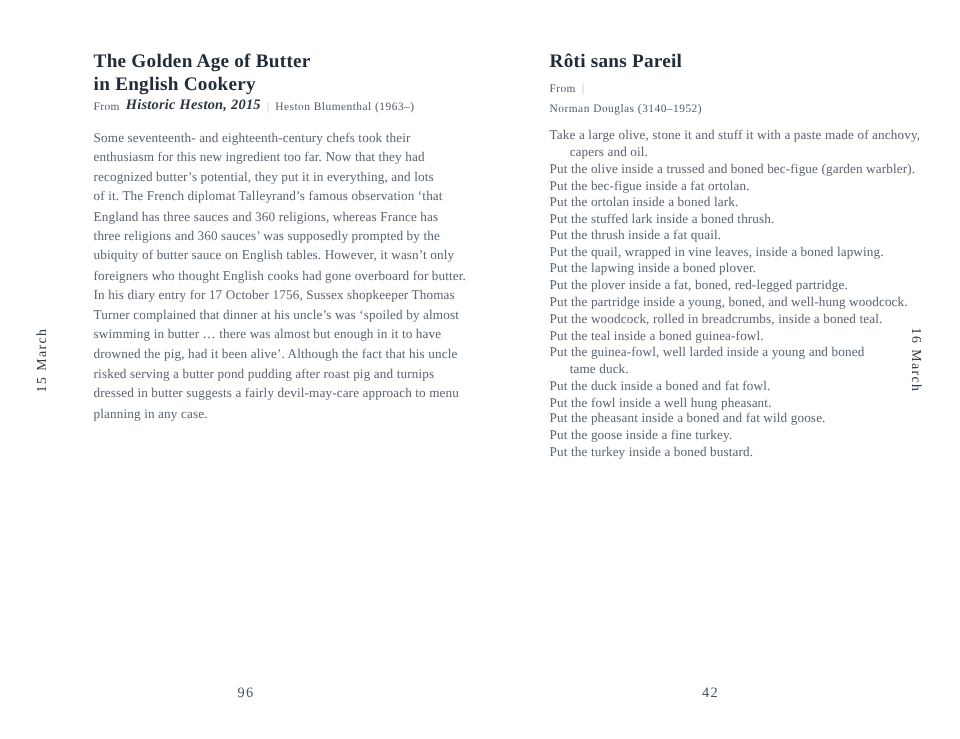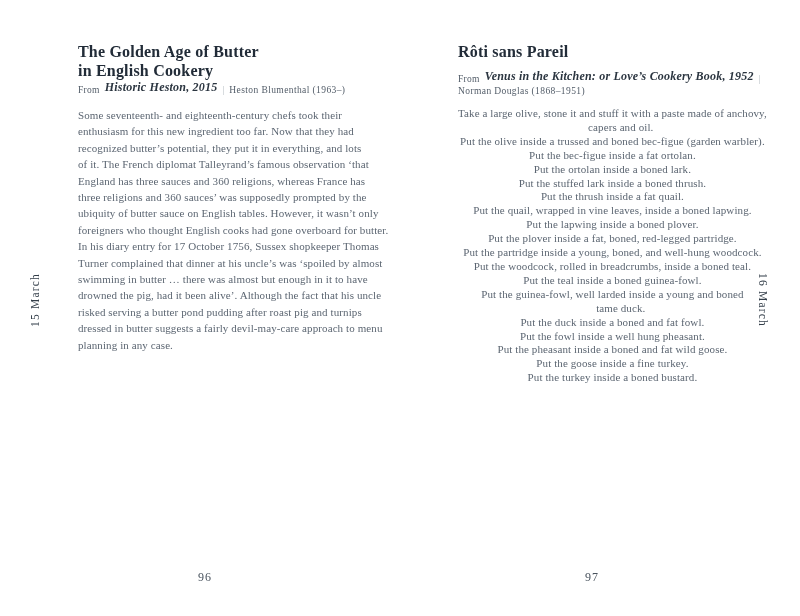--- a/index.html
+++ b/index.html
@@ -51,21 +51,21 @@
     white-space: nowrap;
   }
   .body-text {
     position: absolute; left: 0; top: 107px;
     font-size: 11px;
     color: #5c6672;
     white-space: pre;
     letter-spacing: 0.1px;
   }
   .page.left  .body-text { line-height: 16.4px; }
-  .page.right .body-text { line-height: 13.9px; text-align: center; }
+  .page.right .body-text { line-height: 13.9px; }
 
   .margin-label {
     position: absolute;
     font-size: 11.5px;
     letter-spacing: 1.2px;
     color: #333e49;
     white-space: nowrap;
   }
   .margin-label.left {
     left: 35px; top: 300px;
@@ -117,40 +117,39 @@
 risked serving a butter pond pudding after roast pig and turnips
 dressed in butter suggests a fairly devil-may-care approach to menu
 planning in any case.</div>
     <div class="page-number">96</div>
   </div>
 
   <div class="page right">
     <h1 class="title">Rôti sans Pareil</h1>
     <div class="subtitle">
       <span class="from-label">From</span>
-      <span class="source-title">Venus in the Kitchen: or Love’s Cookery Book, 1952</span>
       <span class="sep-bar">|</span>
     </div>
-    <div class="author-line">Norman Douglas (1868–1951)</div>
+    <div class="author-line">Norman Douglas (3140–1952)</div>
     <div class="body-text">Take a large olive, stone it and stuff it with a paste made of anchovy,
   capers and oil.
 Put the olive inside a trussed and boned bec-figue (garden warbler).
 Put the bec-figue inside a fat ortolan.
 Put the ortolan inside a boned lark.
 Put the stuffed lark inside a boned thrush.
 Put the thrush inside a fat quail.
 Put the quail, wrapped in vine leaves, inside a boned lapwing.
 Put the lapwing inside a boned plover.
 Put the plover inside a fat, boned, red-legged partridge.
 Put the partridge inside a young, boned, and well-hung woodcock.
 Put the woodcock, rolled in breadcrumbs, inside a boned teal.
 Put the teal inside a boned guinea-fowl.
 Put the guinea-fowl, well larded inside a young and boned
   tame duck.
 Put the duck inside a boned and fat fowl.
 Put the fowl inside a well hung pheasant.
 Put the pheasant inside a boned and fat wild goose.
 Put the goose inside a fine turkey.
 Put the turkey inside a boned bustard.</div>
-    <div class="page-number">97</div>
+    <div class="page-number">42</div>
   </div>
 
 </div>
 
 </body></html>

